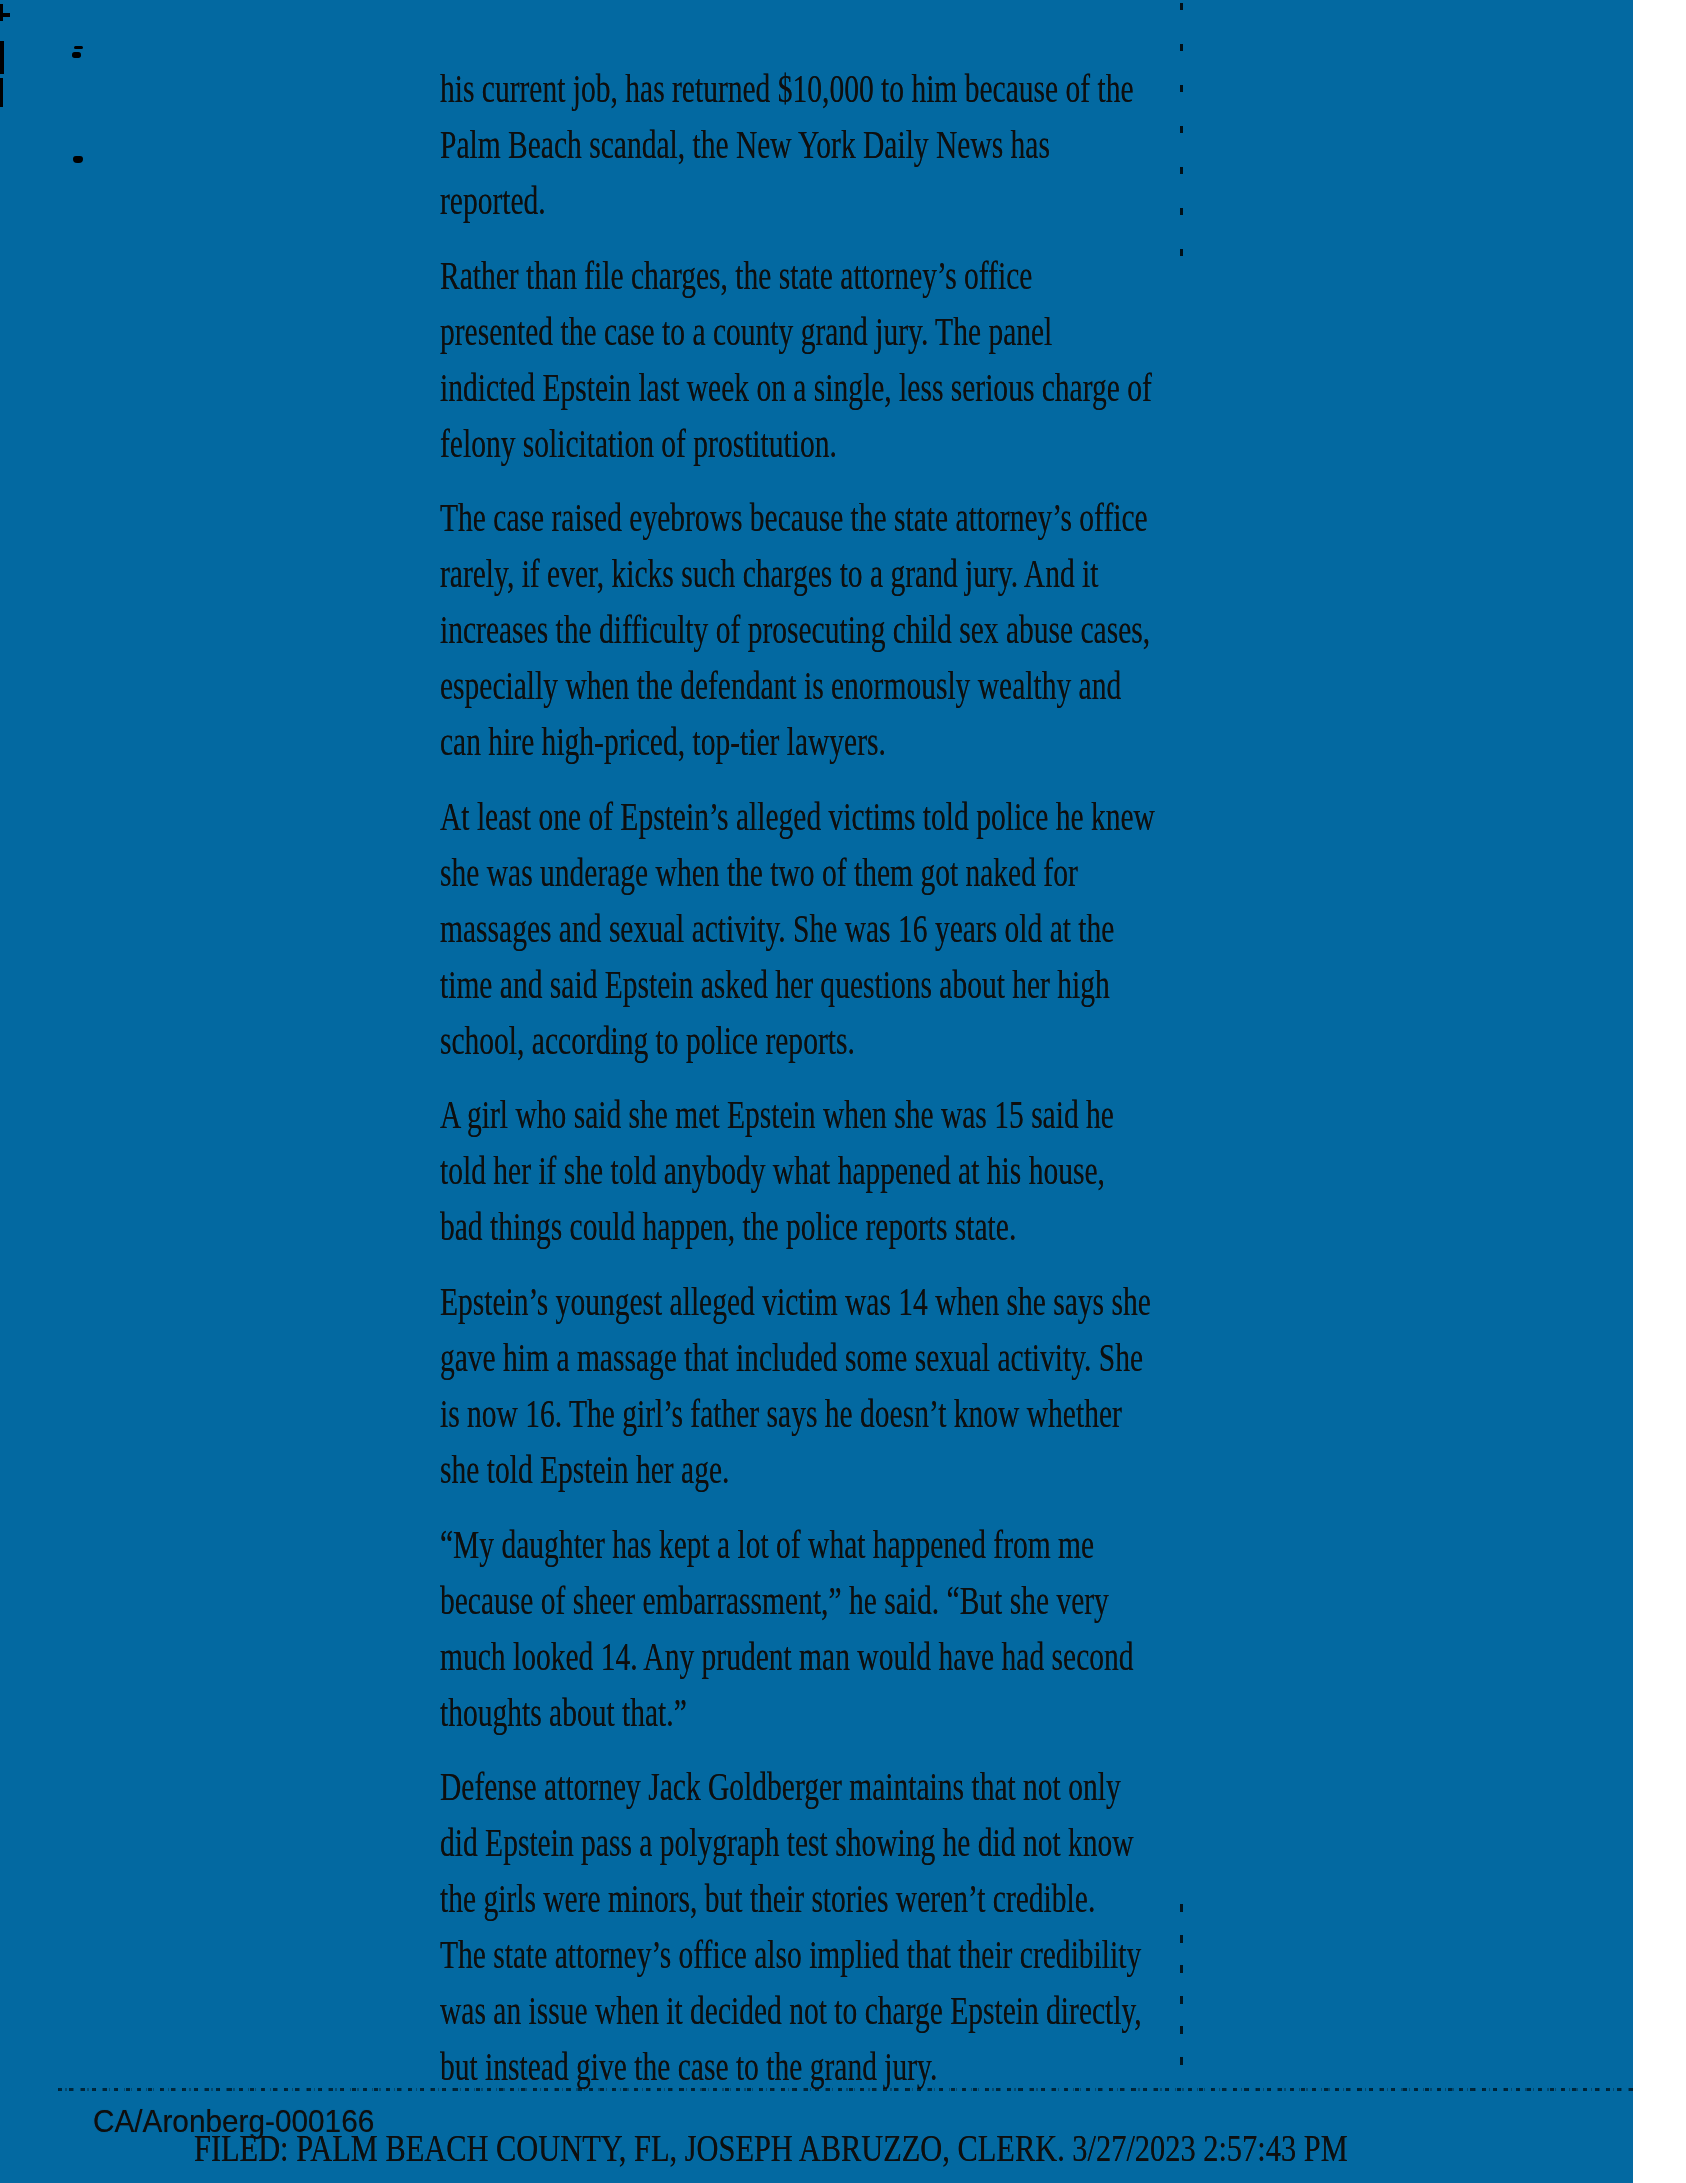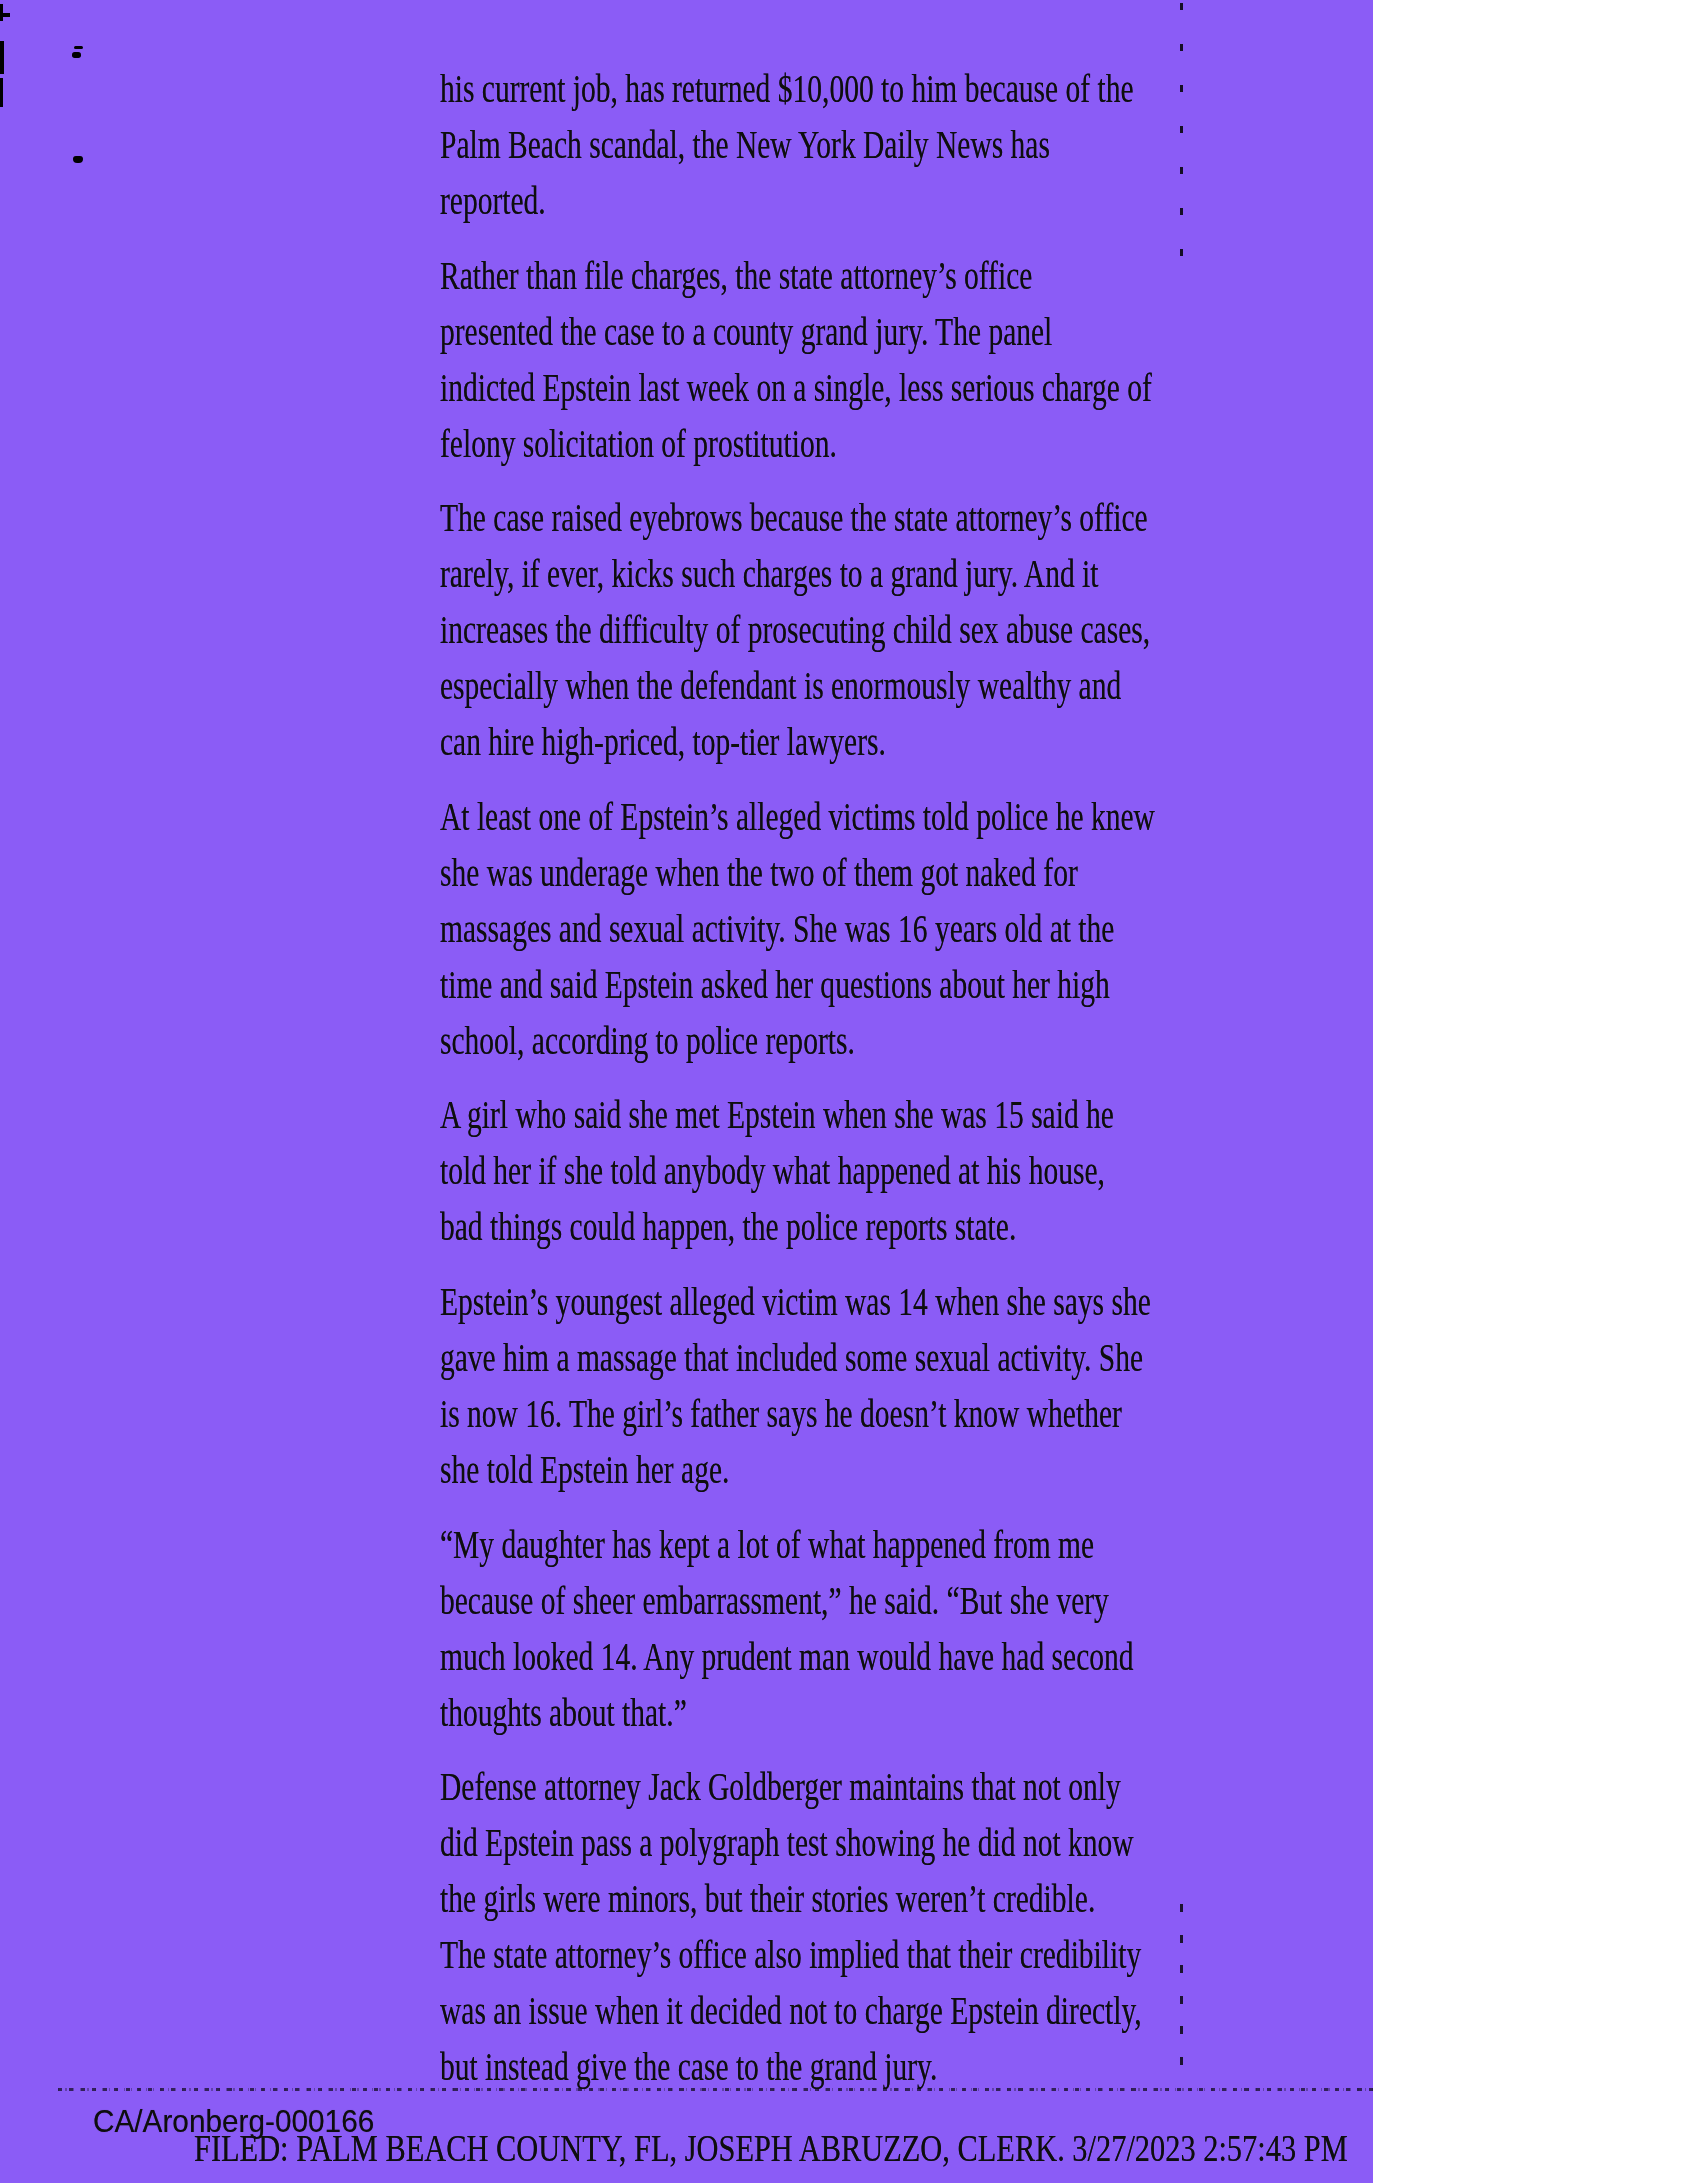--- a/index.html
+++ b/index.html
@@ -1,19 +1,19 @@
 <!DOCTYPE html>
 <html style="font-size:10.6px"><head>
 <meta charset="utf-8">
 <style>
   html,body{margin:0;padding:0;background:#ffffff;}
   #page{
     position:relative;
-    width:1373px;height:2183px;
-    background:#8b5cf6;
+    width:1633px;height:2183px;
+    background:#0369a1;
     overflow:hidden;
     color:#0e0e0e;
     font-family:"Liberation Serif",serif;
   }
   
   .article{
     position:absolute;left:440px;top:60px;width:1120px;
     transform:scaleX(0.72);transform-origin:0 0;
     font-size:41px;line-height:56px;
   }

